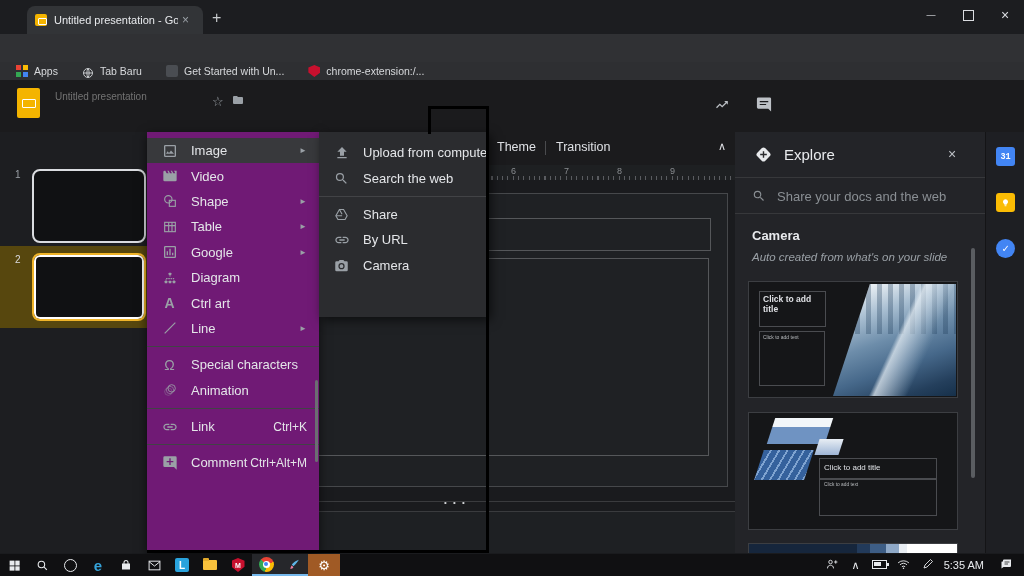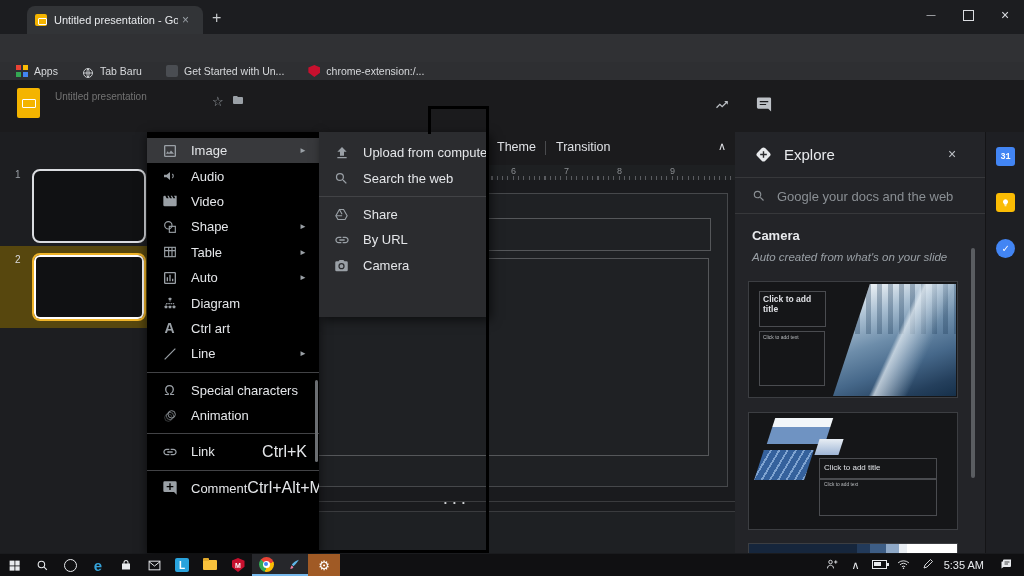--- a/index.html
+++ b/index.html
@@ -62,28 +62,28 @@
   .ph{position:absolute;border:1px solid #55575a;box-sizing:border-box;}
   .notesline{position:absolute;left:0;width:588px;height:1px;background:#3a3b3e;}
   .notesarea{position:absolute;left:0;top:332px;width:588px;height:41px;background:#1e2023;}
   .notesdots{position:absolute;left:297px;top:318px;font-size:8px;color:#d5d7da;letter-spacing:2px;}
   
   .filmstrip{left:0;top:132px;width:147px;height:421px;background:#1d1e21;z-index:2;overflow:hidden;}
   .srow{position:absolute;left:0;width:147px;}
   .snum{position:absolute;left:15px;font-size:10px;color:#9aa0a6;}
   .thumb{position:absolute;left:32px;background:#101113;border-radius:8px;box-sizing:border-box;}
   
-  .menu{left:147px;top:132px;width:172px;height:421px;background:#000000;z-index:5;box-shadow:0 3px 10px rgba(0,0,0,.6);padding-top:6px;box-sizing:border-box;overflow:hidden;}
+  .menu{left:147px;top:132px;width:172px;height:421px;background:#701a75;z-index:5;box-shadow:0 3px 10px rgba(0,0,0,.6);padding-top:6px;box-sizing:border-box;overflow:hidden;}
   .submenu{left:319px;top:132px;width:169px;height:185px;background:#2b2c2f;z-index:5;box-shadow:3px 3px 10px rgba(0,0,0,.6);padding-top:8px;box-sizing:border-box;overflow:hidden;}
   .mi{display:flex;align-items:center;height:25.4px;padding:0 12px 0 14px;}
   .mi.hover{background:#38393c;}
   .mi .ic{width:17px;height:17px;margin-right:13px;flex:none;display:flex;align-items:center;justify-content:center;color:#9aa0a6;font-size:14px;}
   .mi .lbl{font-size:13px;color:#e4e6e9;flex:1;white-space:nowrap;}
   .mi .arrow{color:#9aa0a6;font-size:8px;}
-  .mi .sc{font-size:16px;color:#e4e6e9;}
+  .mi .sc{font-size:12px;color:#e4e6e9;}
   .mdiv{height:1px;background:#424346;margin:5px 0;}
   .mscroll{position:absolute;right:1px;top:248px;width:3px;height:82px;background:#6b6e72;border-radius:2px;}
   
   .ob{background:#000;z-index:6;}
   
   .explore{left:735px;top:132px;width:250px;height:421px;background:#232428;z-index:2;overflow:hidden;}
   .exhdr{position:absolute;left:0;top:0;width:250px;height:46px;border-bottom:1px solid #37383b;box-sizing:border-box;}
   .extitle{position:absolute;left:49px;top:14px;font-size:15px;color:#e8eaed;}
   .exclose{position:absolute;left:213px;top:14px;font-size:14px;color:#bdc1c6;}
   .exsearch{position:absolute;left:0;top:46px;width:250px;height:36px;border-bottom:1px solid #37383b;box-sizing:border-box;}
@@ -294,29 +294,20 @@
           <svg width="16" height="16" viewBox="0 0 24 24">
             <path fill="#9aa0a6" d="M19 3H5a2 2 0 0 0-2 2v14a2 2 0 0 0 2 2h14a2 2 0 0 0 2-2V5a2 2 0 0 0-2-2zm0 16H5V5h14v14zM8.5 12.5l2 2.5 3-3.8L18 16H6l2.5-3.5z"></path>
           </svg>
         </span>
       <span class="lbl">Image</span>
       <span class="arrow">►</span>
     </div>
     <div class="mi">
       <span class="ic">
           <svg width="16" height="16" viewBox="0 0 24 24">
-            <path fill="#9aa0a6" d="M3 10v4h4l5 4V6L7 10H3z"></path>
-            <path d="M15.5 9a4 4 0 0 1 0 6" stroke="#9aa0a6" stroke-width="1.6" fill="none"></path>
-          </svg>
-        </span>
-      <span class="lbl">Audio</span>
-    </div>
-    <div class="mi">
-      <span class="ic">
-          <svg width="16" height="16" viewBox="0 0 24 24">
             <path fill="#9aa0a6" d="M18 4l2 4h-3l-2-4h-2l2 4h-3l-2-4H8l2 4H7L5 4H4a2 2 0 0 0-2 2v12a2 2 0 0 0 2 2h16a2 2 0 0 0 2-2V4h-4z"></path>
           </svg>
         </span>
       <span class="lbl">Video</span>
     </div>
     <div class="mi">
       <span class="ic">
           <svg width="16" height="16" viewBox="0 0 24 24" fill="none" stroke="#9aa0a6" stroke-width="1.7">
             <circle cx="9.5" cy="9.5" r="5.5"></circle>
             <rect x="11" y="11" width="9" height="9"></rect>
@@ -334,21 +325,21 @@
         </span>
       <span class="lbl">Table</span>
       <span class="arrow">►</span>
     </div>
     <div class="mi">
       <span class="ic">
           <svg width="16" height="16" viewBox="0 0 24 24">
             <path fill="#9aa0a6" d="M19 3H5a2 2 0 0 0-2 2v14a2 2 0 0 0 2 2h14a2 2 0 0 0 2-2V5a2 2 0 0 0-2-2zm0 16H5V5h14v14zM9 17H7v-6h2v6zm4 0h-2V7h2v10zm4 0h-2v-4h2v4z"></path>
           </svg>
         </span>
-      <span class="lbl">Auto</span>
+      <span class="lbl">Google</span>
       <span class="arrow">►</span>
     </div>
     <div class="mi">
       <span class="ic">
           <svg width="16" height="16" viewBox="0 0 24 24">
             <g fill="#9aa0a6">
               <rect x="10" y="4" width="4" height="4" rx="1"></rect>
               <rect x="4" y="16" width="4" height="4" rx="1"></rect>
               <rect x="10" y="16" width="4" height="4" rx="1"></rect>
               <rect x="16" y="16" width="4" height="4" rx="1"></rect>
@@ -465,21 +456,21 @@
           <rect x="5.5" y="5.5" width="13" height="13" rx="3" transform="rotate(45 12 12)" fill="#e8eaed"></rect>
           <path d="M12 8.2v7.6M8.2 12h7.6" stroke="#2a2b2e" stroke-width="1.6"></path>
         </svg>
       <span class="extitle">Explore</span>
       <span class="exclose">×</span>
     </div>
     <div class="exsearch">
       <svg class="abs" style="left:17px;top:11px;" width="14" height="14" viewBox="0 0 24 24">
           <path fill="#8a8f94" d="M15.5 14h-.79l-.28-.27A6.47 6.47 0 0 0 16 9.5 6.5 6.5 0 1 0 9.5 16c1.61 0 3.09-.59 4.23-1.57l.27.28v.79l5 4.99L20.49 19l-4.99-5zm-6 0A4.5 4.5 0 1 1 14 9.5 4.5 4.5 0 0 1 9.5 14z"></path>
         </svg>
-      <span class="abs" style="left:42px;top:11px;font-size:13px;color:#8a8f94;white-space:nowrap;">Google your docs and the web</span>
+      <span class="abs" style="left:42px;top:11px;font-size:13px;color:#8a8f94;white-space:nowrap;">Share your docs and the web</span>
     </div>
     <span class="explc" style="top:96px;font-weight:bold;color:#e8eaed;">Camera</span>
     <span class="explc" style="top:119px;font-style:italic;font-size:11.5px;color:#9aa0a6;">Auto created from what's on your slide</span>
 
     <div class="card" style="top:149px;height:117px;">
       <div class="cbox" style="left:10px;top:9px;width:67px;height:36px;font-size:8.5px;font-weight:bold;padding:2px 3px;">Click to add title</div>
       <div class="cbox" style="left:10px;top:49px;width:66px;height:55px;font-size:5px;color:#b9bcbf;padding:2px 3px;">Click to add text</div>
       <div class="photo1"></div>
     </div>
 

